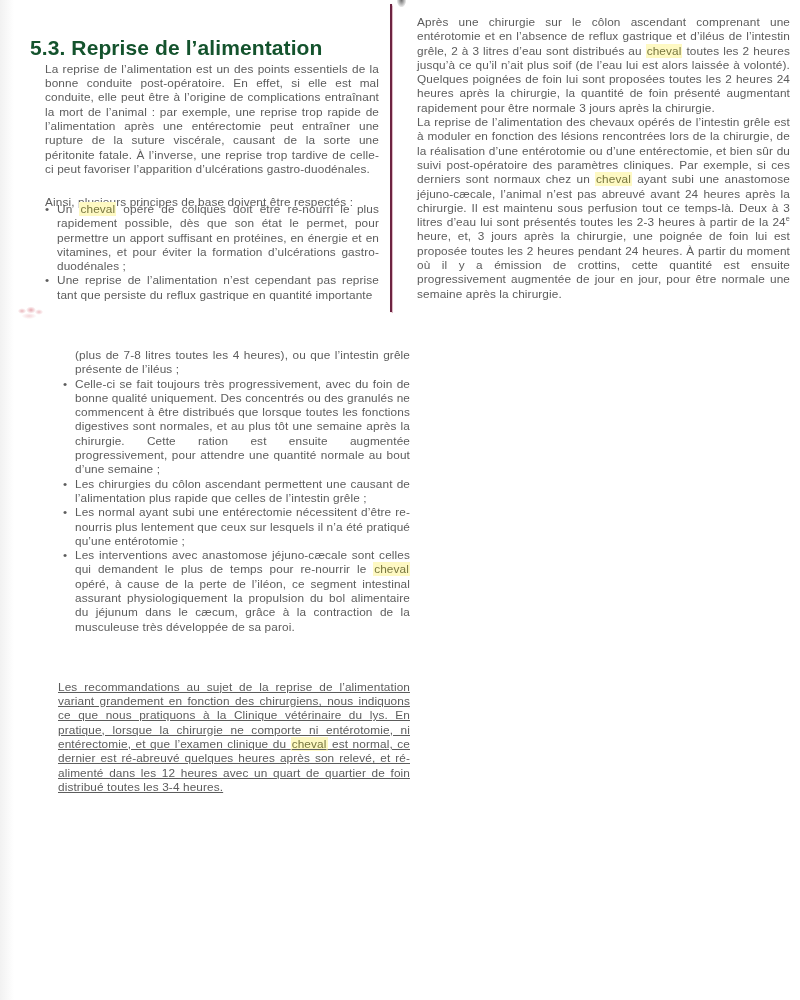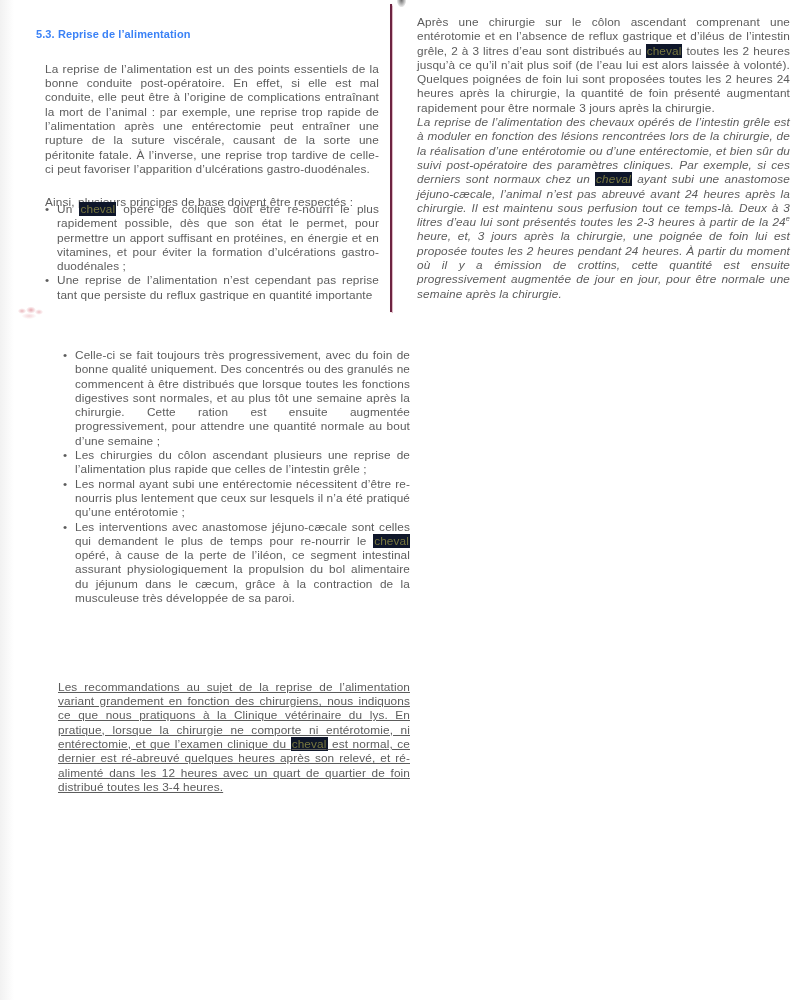--- a/index.html
+++ b/index.html
@@ -15,37 +15,37 @@
     pointer-events:none;
   }
   .txt{
     color:#5c5c5c;
     font-size:11.8px;
     line-height:14.3px;
     letter-spacing:0.12px;
     text-align:justify;
   }
   .heading{
-    position:absolute;left:36px;top:19px;
-    font-size:11px;font-weight:700;color:#3b82f6;letter-spacing:0.1px;
+    position:absolute;left:30px;top:19px;
+    font-size:21px;font-weight:700;color:#14532d;letter-spacing:0.1px;
   }
   .left-p1{position:absolute;left:45px;top:50px;width:334px;}
   .left-intro{position:absolute;left:45px;top:183px;width:334px;}
   .left-bullets{position:absolute;left:45px;top:202px;width:334px;}
   .right-col{position:absolute;left:417px;top:15px;width:373px;}
-  .right-col .para + .para{margin-top:15px;font-style:italic;}
+  .right-col .para + .para{margin-top:15px;}
   .middle-block{position:absolute;left:63px;top:348px;width:347px;}
   .middle-cont{padding-left:12px;}
   .bottom-para{position:absolute;left:58px;top:668px;width:352px;text-decoration:underline;}
   .bullet-item{position:relative;padding-left:12px;}
   .bullet-marker{
     position:absolute;left:0;top:0;color:#5c5c5c;
   }
   .hl{
-    background:#0f172a;
+    background:#fef9c3;
     color:#77763f;
     padding:0 1px;
   }
   sup{font-size:0.62em;vertical-align:super;line-height:0;}
   .divider{
     position:absolute;left:390px;top:4px;width:2px;height:308px;
     background:#6d2342;
     box-shadow:0 0 1px 0.5px rgba(160,60,90,0.35);
   }
   .top-mark{
@@ -87,27 +87,28 @@
 <div class="divider"></div>
 <div class="top-mark"></div>
 <div class="stamp"></div>
 
 <div class="txt right-col">
   <p class="para" style="margin:0;">Après une chirurgie sur le côlon ascendant comprenant une entérotomie et en l’absence de reflux gastrique et d’iléus de l’intestin grêle, 2 à 3 litres d’eau sont distribués au <span class="hl">cheval</span> toutes les 2 heures jusqu’à ce qu’il n’ait plus soif (de l’eau lui est alors laissée à volonté). Quelques poignées de foin lui sont proposées toutes les 2 heures 24 heures après la chirurgie, la quantité de foin présenté augmentant rapidement pour être normale 3 jours après la chirurgie.</p>
   <p class="para" style="margin:0;">La reprise de l’alimentation des chevaux opérés de l’intestin grêle est à moduler en fonction des lésions rencontrées lors de la chirurgie, de la réalisation d’une entérotomie ou d’une entérectomie, et bien sûr du suivi post-opératoire des paramètres cliniques. Par exemple, si ces derniers sont normaux chez un <span class="hl">cheval</span> ayant subi une anastomose jéjuno-cæcale, l’animal n’est pas abreuvé avant 24 heures après la chirurgie. Il est maintenu sous perfusion tout ce temps-là. Deux à 3 litres d’eau lui sont présentés toutes les 2-3 heures à partir de la 24<sup>e</sup> heure, et, 3 jours après la chirurgie, une poignée de foin lui est proposée toutes les 2 heures pendant 24 heures. À partir du moment où il y a émission de crottins, cette quantité est ensuite progressivement augmentée de jour en jour, pour être normale une semaine après la chirurgie.</p>
 </div>
 
 <div class="txt middle-block">
+  <div class="middle-cont">(plus de 7-8 litres toutes les 4 heures), ou que l’intestin grêle présente de l’iléus ;</div>
   <div class="bullet-item">
     <span class="bullet-marker">•</span>
     <span>Celle-ci se fait toujours très progressivement, avec du foin de bonne qualité uniquement. Des concentrés ou des granulés ne commencent à être distribués que lorsque toutes les fonctions digestives sont normales, et au plus tôt une semaine après la chirurgie. Cette ration est ensuite augmentée progressivement, pour attendre une quantité normale au bout d’une semaine ;</span>
   </div>
   <div class="bullet-item">
     <span class="bullet-marker">•</span>
-    <span>Les chirurgies du côlon ascendant plusieurs une reprise de l’alimentation plus rapide que celles de l’intestin grêle ;</span>
+    <span>Les chirurgies du côlon ascendant permettent une causant de l’alimentation plus rapide que celles de l’intestin grêle ;</span>
   </div>
   <div class="bullet-item">
     <span class="bullet-marker">•</span>
     <span>Les normal ayant subi une entérectomie nécessitent d’être re-nourris plus lentement que ceux sur lesquels il n’a été pratiqué qu’une entérotomie ;</span>
   </div>
   <div class="bullet-item">
     <span class="bullet-marker">•</span>
     <span>Les interventions avec anastomose jéjuno-cæcale sont celles qui demandent le plus de temps pour re-nourrir le <span class="hl">cheval</span> opéré, à cause de la perte de l’iléon, ce segment intestinal assurant physiologiquement la propulsion du bol alimentaire du jéjunum dans le cæcum, grâce à la contraction de la musculeuse très développée de sa paroi.</span>
   </div>
 </div>

